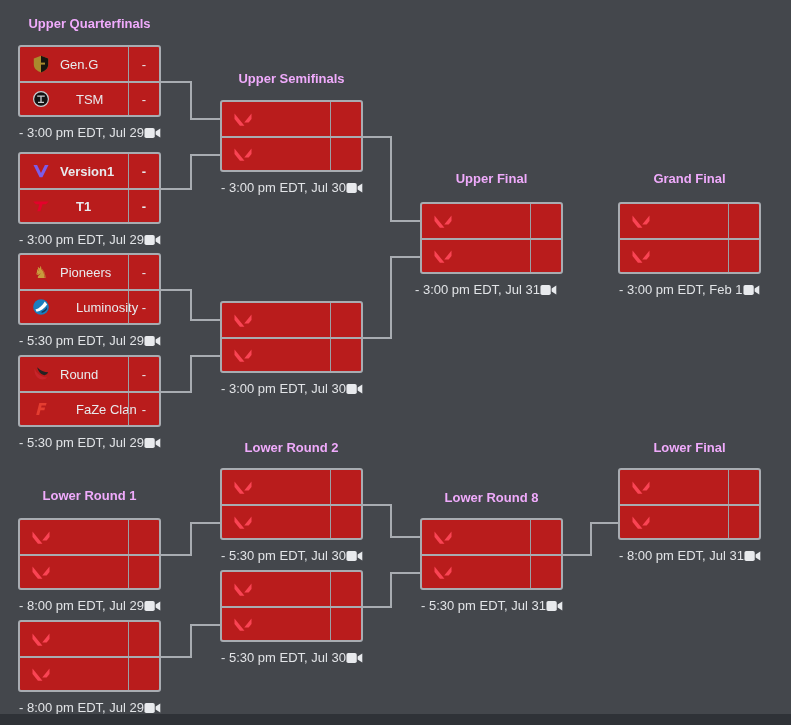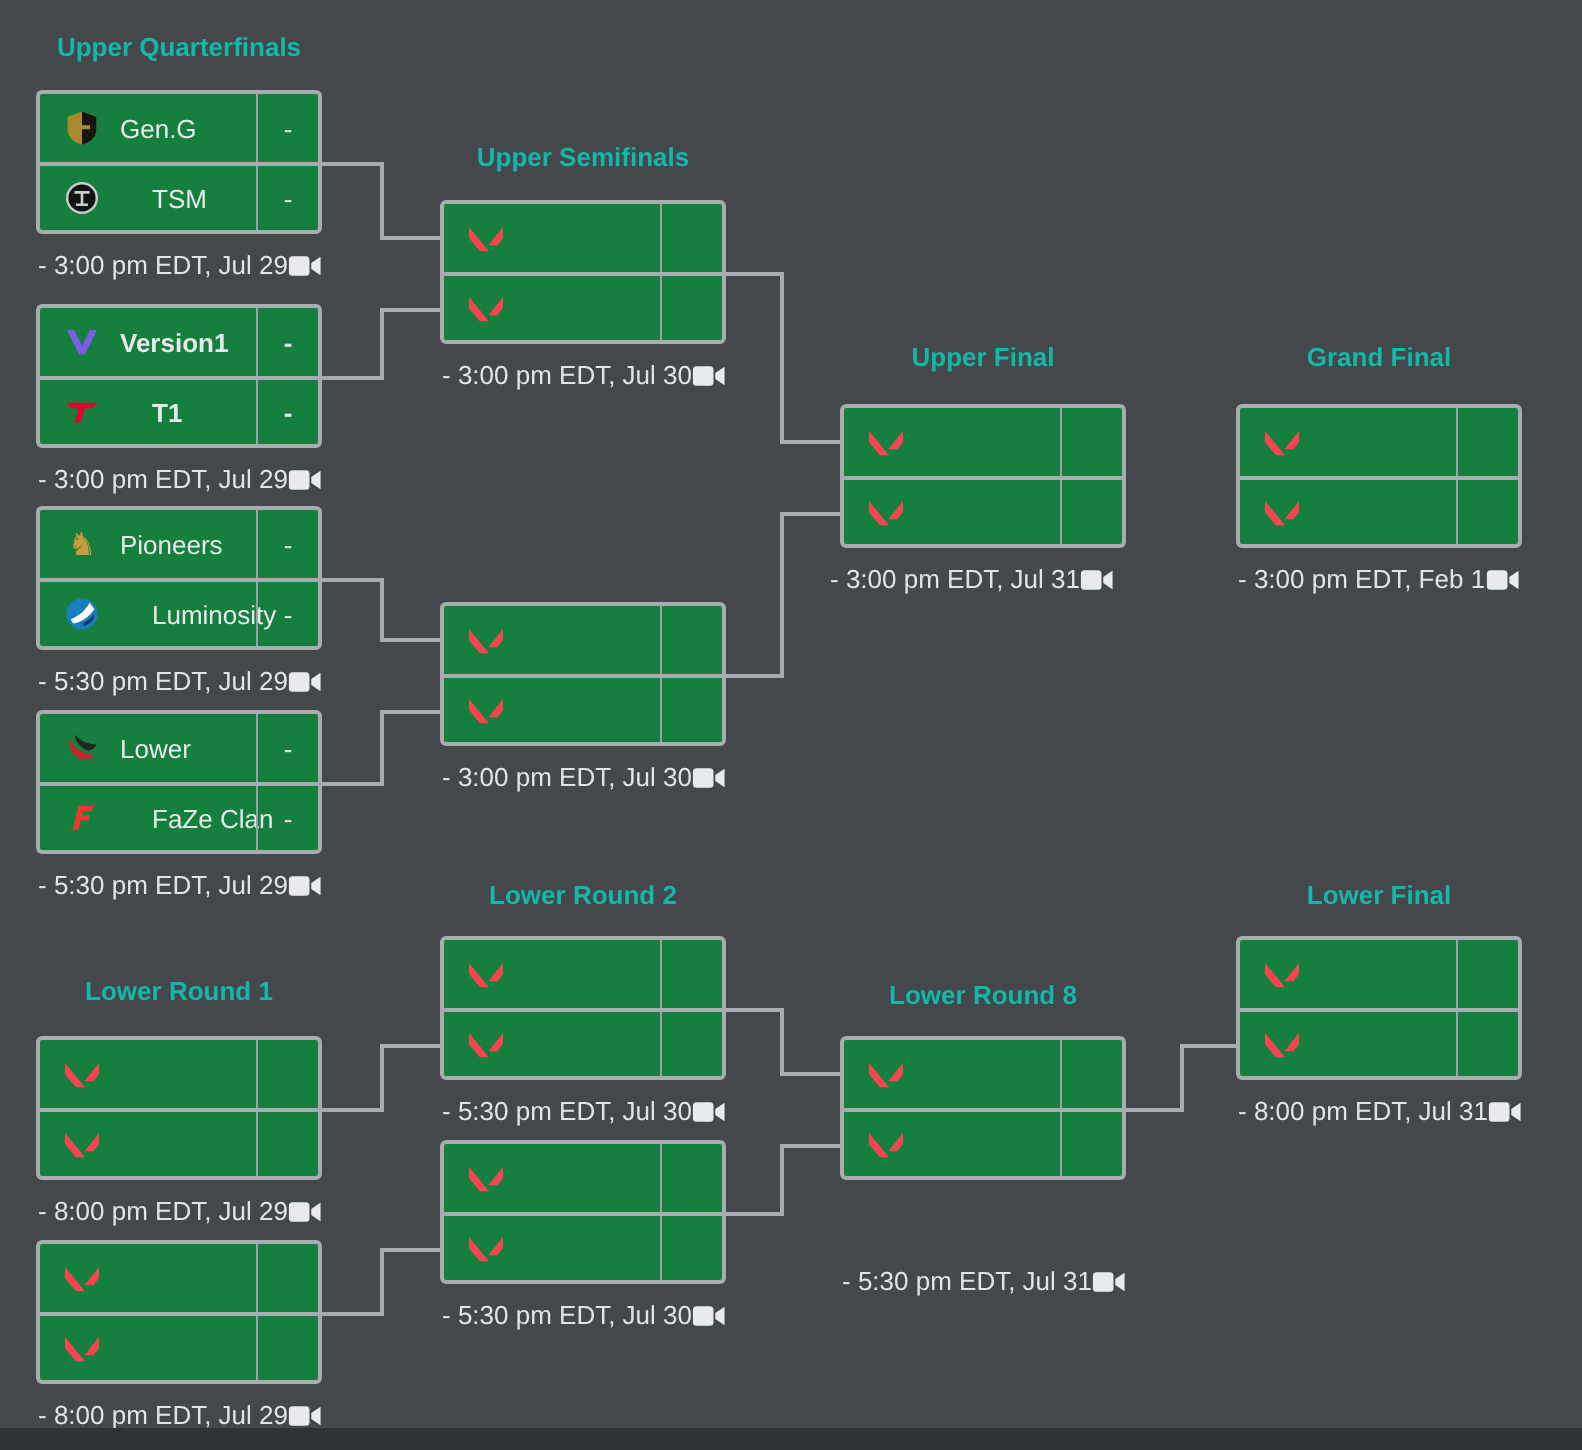--- a/index.html
+++ b/index.html
@@ -3,25 +3,25 @@
 <meta charset="utf-8">
 <style>
   html,body{margin:0;padding:0;}
   body{
     width:791px;height:725px;position:relative;overflow:hidden;
     font-family:"Liberation Sans",sans-serif;
     background:#44474C;
   }
   .round-label{
     position:absolute;width:143px;text-align:center;
-    font-size:13px;font-weight:700;color:#14b8a6;line-height:16px;
+    font-size:13px;font-weight:700;color:#f0abfc;line-height:16px;
   }
   .match-box{
     position:absolute;width:143px;box-sizing:border-box;
-    background:#15803d;border:2px solid #A8ACB1;border-radius:3px;
+    background:#b91c1c;border:2px solid #A8ACB1;border-radius:3px;
   }
   .team-row{
     height:34px;display:flex;align-items:center;position:relative;
     padding-left:10px;box-sizing:border-box;
   }
   .team-row.second{border-top:2px solid #A8ACB1;gap:16px;}
   .logo{width:21px;height:18px;display:flex;align-items:center;justify-content:center;margin-right:9px;flex:none;}
   .team-name{font-size:13px;color:#E8EAED;white-space:nowrap;padding-right:34px;overflow:hidden;}
   .score-cell{
     position:absolute;right:0;top:0;height:100%;width:30px;
@@ -141,21 +141,21 @@
       </div>
     </div>
     <div class="match-box" style="left: 18px; top: 355px;">
       <div class="team-row">
         <div class="logo">
           <svg viewBox="0 0 18 18" width="18" height="18">
             <path d="M5.2 2.2 C8.2 5.4 12.2 7.2 16.2 7.2 C15.6 8.8 14.2 9.8 12.4 10.2 C8.8 9.4 6 6.2 5.2 2.2 Z" fill="#232323"></path>
             <path d="M2.6 3.6 C4.4 8.8 9.2 12.2 15.4 12.6 C13 15.2 8.2 15.2 5.4 12.6 C2.9 10.3 2.1 6.6 2.6 3.6 Z" fill="#C8242B"></path>
           </svg>
         </div>
-        <span class="team-name">Lower</span>
+        <span class="team-name">Round</span>
         <div class="score-cell">-</div>
       </div>
       <div class="team-row second">
         <div class="logo">
           <svg viewBox="0 0 18 18" width="18" height="18">
             <path d="M4.2 15 L7.3 3 H14.6 L13.9 5.6 H9.6 L9.1 7.6 H13.1 L12.4 10.2 H8.4 L7.2 15 Z" fill="#E43D30"></path>
           </svg>
         </div>
         <span class="team-name">FaZe Clan</span>
         <div class="score-cell">-</div>
@@ -433,21 +433,21 @@
         <div class="logo">
           <svg viewBox="0 0 24 22" width="20" height="17">
             <path d="M1 3.2 L13.9 19 H8 L1 10.4 Z" fill="#FA4454"></path>
             <path d="M23 3.2 V10.4 L19.3 15 H13.6 Z" fill="#FA4454"></path>
           </svg>
         </div>
         <span class="team-name"></span>
         <div class="score-cell"></div>
       </div>
     </div>
-    <div class="time-row" style="left: 420px; top: 632px;">
+    <div class="time-row" style="left: 420px; top: 597px;">
       <span>- 5:30 pm EDT, Jul 31</span>
       <div class="cam">
         <svg viewBox="0 0 19 13" width="17" height="12">
           <rect x="0.5" y="1" width="11.5" height="11" rx="2" fill="#E8EAED"></rect>
           <path d="M13 4.8 L18.2 1.4 V11.6 L13 8.2 Z" fill="#E8EAED"></path>
         </svg>
       </div>
     </div>
     <div class="match-box" style="left: 618px; top: 468px;">
       <div class="team-row">

